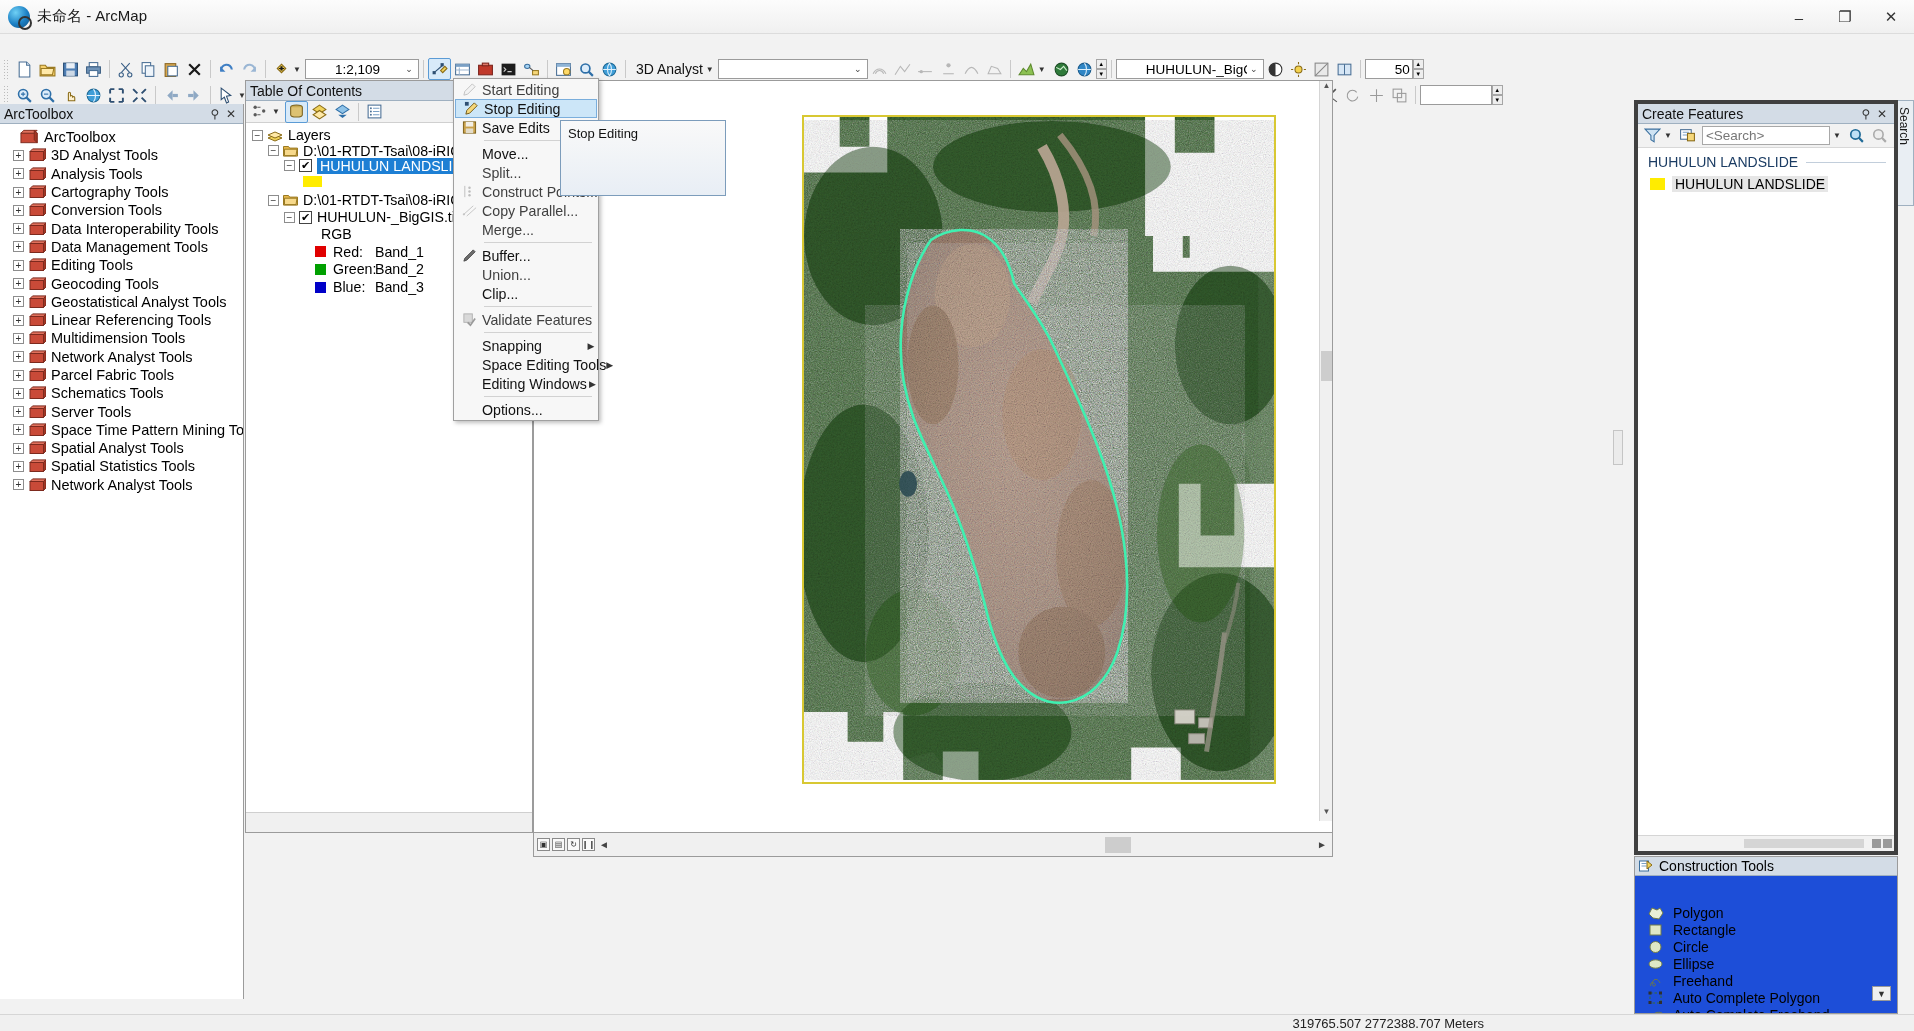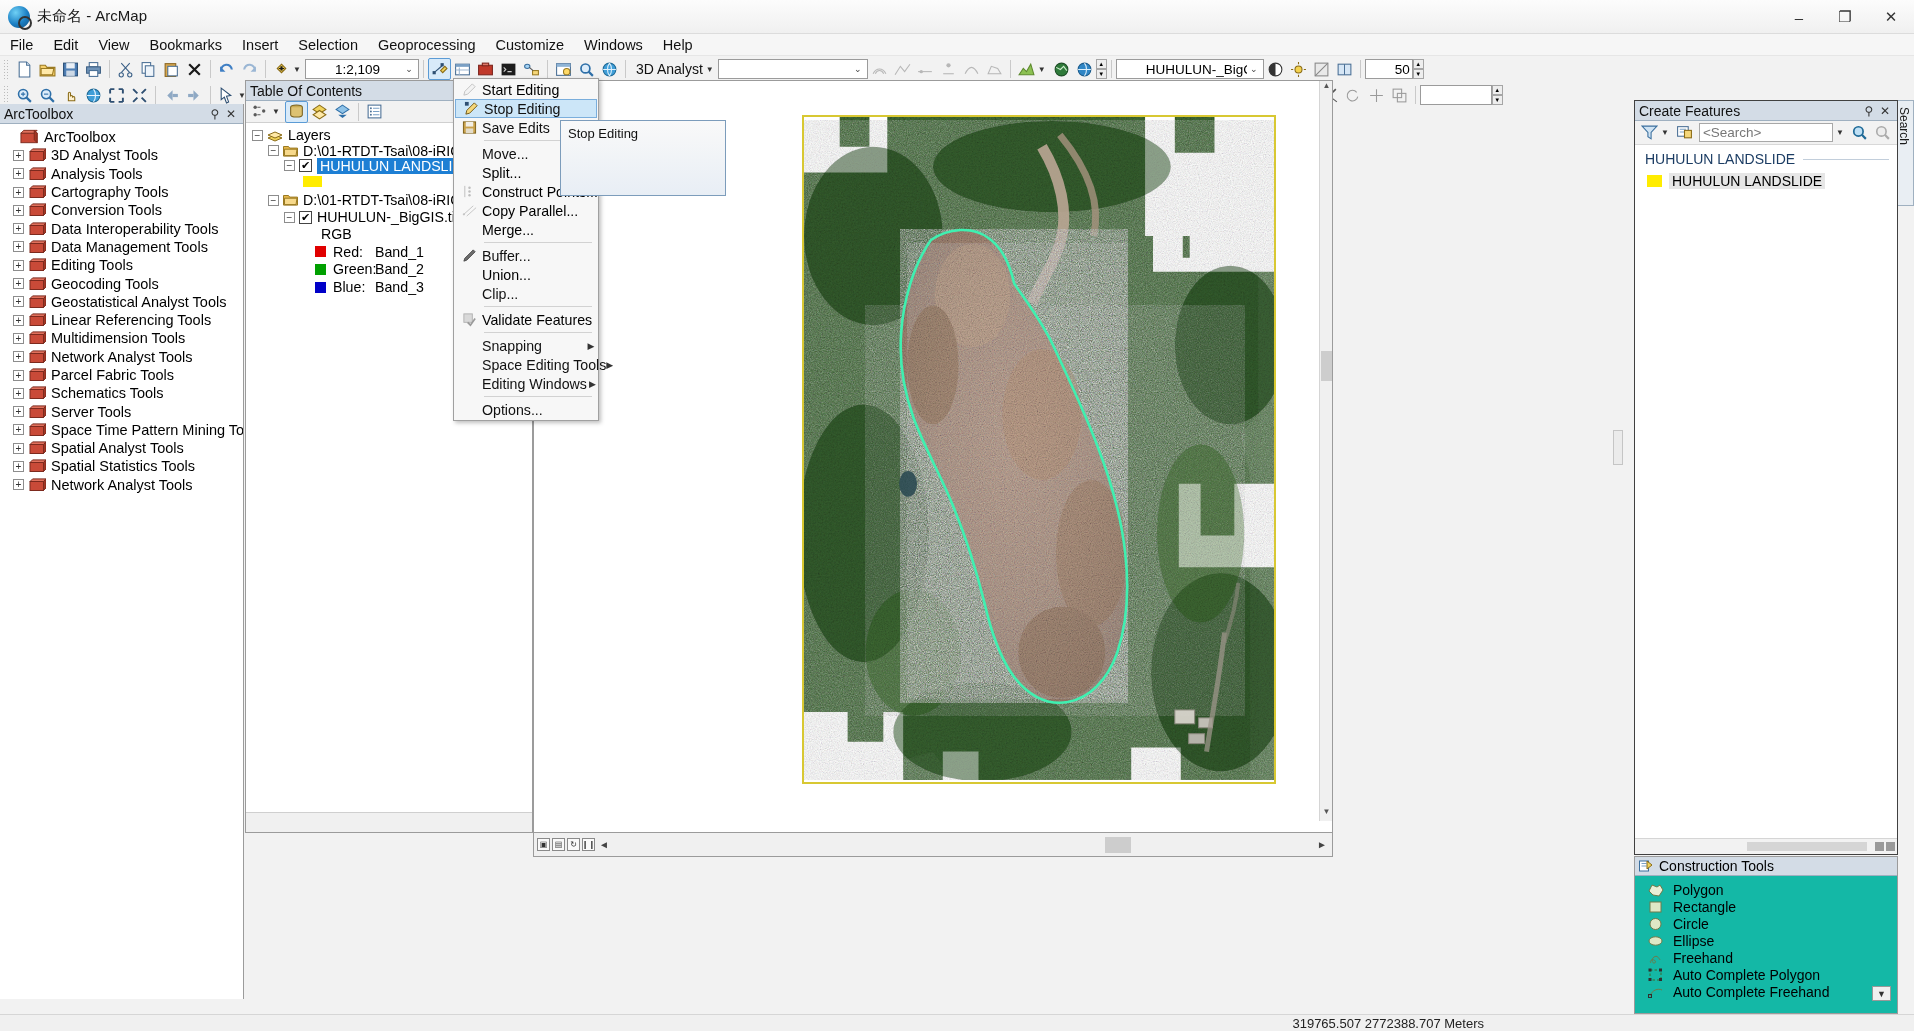--- a/index.html
+++ b/index.html
@@ -132,21 +132,21 @@
     position:absolute; left:453px; top:78px; width:146px;
     background:#f7f7f7; border:1px solid #a0a0a0;
     box-shadow:2px 2px 4px rgba(0,0,0,.25);
     padding:1px 0; z-index:60;
   }
   .emi { display:flex; align-items:center; height:19px; font-size:14.2px; color:#111;
          padding-left:2px; position:relative; }
   .emi .em-ic { width:26px; display:flex; align-items:center; justify-content:center; flex:none; }
   .emi .em-tx { flex:1; white-space:nowrap; }
   .emi .em-ar { width:14px; text-align:center; font-size:9px; color:#333; }
-  .emi.dis { color:#000000; }
+  .emi.dis { color:#404040; }
   .emi.hl { background:#cce6f8; border:1px solid #7aaedc; height:19px; margin:0 1px; }
   .emsep { height:1px; background:#d2d2d2; margin:3px 6px 3px 30px; }
 
   
   .tooltip {
     position:absolute; left:560px; top:120px; width:166px; height:76px;
     background:linear-gradient(#f9f9f9,#e8eef5);
     border:1px solid #7c9cbb; z-index:70;
     padding:5px 7px; font-size:13px; color:#111; line-height:15px;
   }
@@ -173,21 +173,21 @@
     display:flex; align-items:center; padding:0 3px;
   }
   .mb-btn { width:13px;height:13px;border:1px solid #8a8a8a;background:#fafafa;margin-right:2px;
             font-size:8px;display:flex;align-items:center;justify-content:center;color:#333; }
   .hscroll { flex:1; height:16px; background:#f0f0f0; position:relative; margin:0 4px; }
   .hscroll .hthumb { position:absolute; left:490px; top:0; width:26px; height:16px; background:#cdcdcd; }
 
   
   .create-features {
     position:absolute; left:1634px; top:100px; width:264px; height:755px;
-    background:#fff; border:1px solid #404040; display:flex; flex-direction:column;
+    background:#fff; border:4px solid #404040; display:flex; flex-direction:column;
   }
   .cf-tb { height:24px; background:#f2f2f2; display:flex; align-items:center;
            padding:0 3px; border-bottom:1px solid #d8d8d8; }
   .cf-search {
     flex:1; height:19px; background:#fff; border:1px solid #a8a8a8;
     display:flex; align-items:center; padding:0 3px; margin:0 3px;
     font-size:13.5px; color:#777;
   }
   .cf-body { flex:1; position:relative; padding:6px 0 0 0; }
   .cf-group { display:flex; align-items:center; padding:0 8px 0 10px; font-size:14px; color:#1b3c63; }
@@ -196,21 +196,21 @@
              font-size:14px; color:#000; }
   .cf-item .sw { width:15px;height:12px;background:#ffec00;margin-right:7px;flex:none; }
   .cf-item .lbl { background:#e6e6e6; padding:0 3px; }
   .cf-foot { height:16px; background:#f2f2f2; border-top:1px solid #d5d5d5;
              display:flex; align-items:center; justify-content:flex-end; padding-right:2px; }
   .cf-foot .fbar { width:120px;height:9px;background:#d5d5d5;margin-right:6px; }
   .cf-foot .fb { width:9px;height:9px;background:#9a9a9a;margin-left:2px; }
 
   .construction {
     position:absolute; left:1634px; top:856px; width:264px; height:158px;
-    background:#14b8a6; border:1px solid #9b9b9b; display:flex; flex-direction:column;
+    background:#1d4ed8; border:1px solid #9b9b9b; display:flex; flex-direction:column;gap:23px;
   }
   .ct-head { height:19px; background:#d3dce6; display:flex; align-items:center;
              padding:0 4px; font-size:14px; border-bottom:1px solid #9fb0c0; }
   .ct-body { flex:1; padding:5px 0 12px 0; position:relative; overflow:hidden; }
   .ct-item { display:flex; align-items:center; height:17px; padding-left:13px; font-size:14px; }
   .ct-item .cti { width:17px; height:15px; margin-right:8px; flex:none; display:flex; align-items:center; }
   .ct-scroll-dn {
     position:absolute; right:6px; bottom:12px; width:19px; height:15px;
     border:1px solid #999; background:#f0f0f0;
     display:flex; align-items:center; justify-content:center; font-size:9px; color:#333;
@@ -249,32 +249,20 @@
   <div class="titlebar">
     <div class="title-icon"></div>
     <div class="title-text">未命名 - ArcMap</div>
     <div class="win-btns">
       <div class="win-btn">–</div>
       <div class="win-btn">❐</div>
       <div class="win-btn close">✕</div>
     </div>
   </div>
 
-  <div class="menubar">
-    <div class="menu-item">File</div>
-    <div class="menu-item">Edit</div>
-    <div class="menu-item">View</div>
-    <div class="menu-item">Bookmarks</div>
-    <div class="menu-item">Insert</div>
-    <div class="menu-item">Selection</div>
-    <div class="menu-item">Geoprocessing</div>
-    <div class="menu-item">Customize</div>
-    <div class="menu-item">Windows</div>
-    <div class="menu-item">Help</div>
-  </div>
 
   <div class="toolbar-row tb1">
     <div class="grip"></div>
     <div class="tbtn">
       <svg class="ic" viewBox="0 0 16 16">
           <path d="M3 1h7l3 3v11H3z" fill="#fff" stroke="#4a6f95"></path>
           <path d="M10 1v3h3" fill="#dce9f5" stroke="#4a6f95"></path>
         </svg>
       </div>
     <div class="tbtn">

